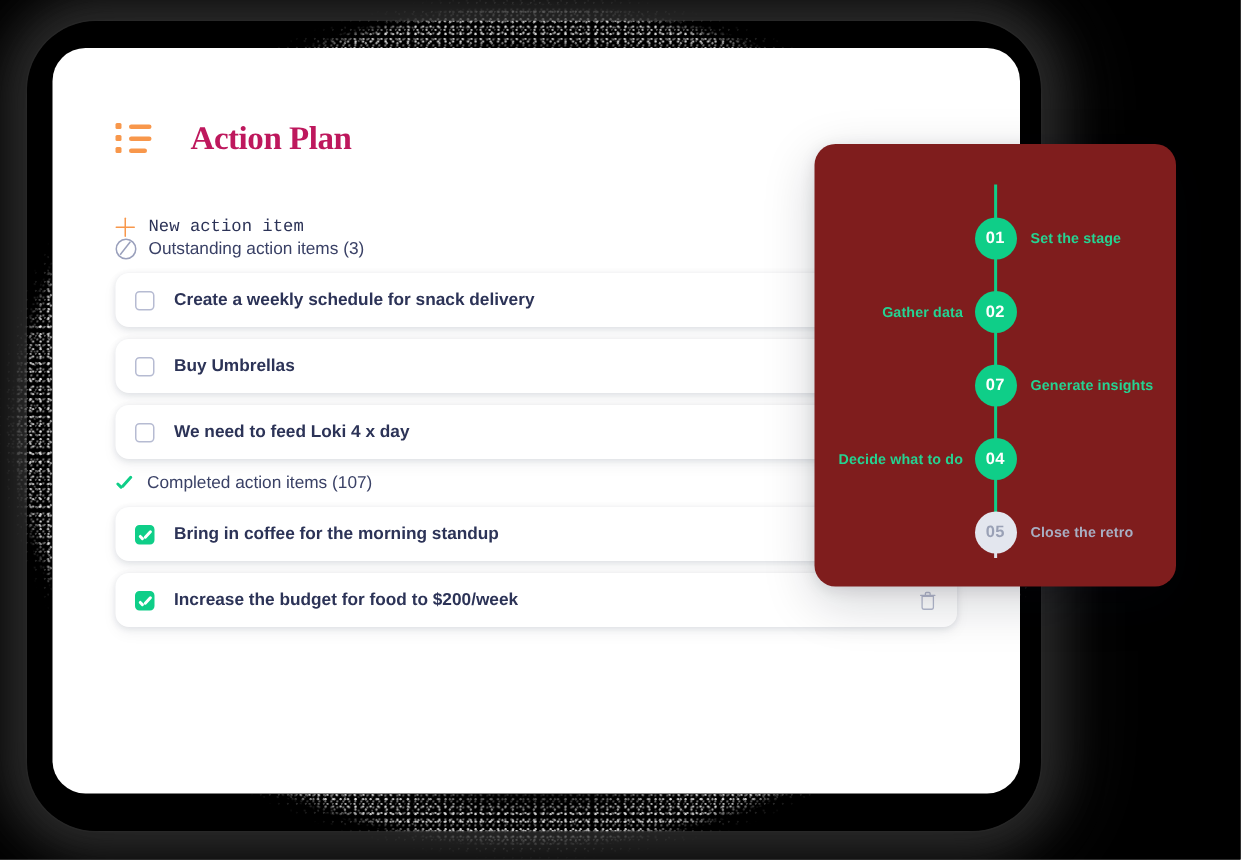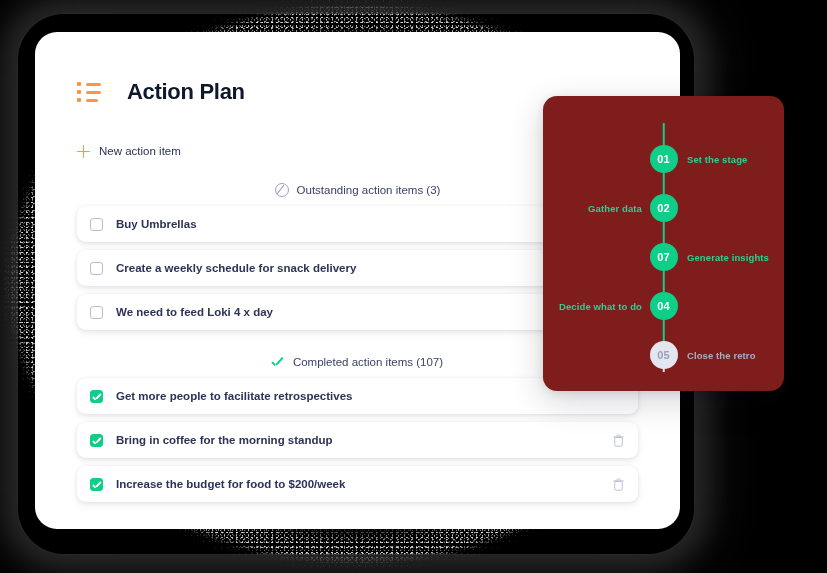--- a/index.html
+++ b/index.html
@@ -125,31 +125,33 @@
     background: #F8974B;
     border-radius: 2px;
   }
   .list-icon .li-row:nth-child(1) .li-bar { width: 15px; }
   .list-icon .li-row:nth-child(2) .li-bar { width: 15px; }
   .list-icon .li-row:nth-child(3) .li-bar { width: 12px; }
 
   #page-title {
     font-size: 22px;
     font-weight: bold;
-    color: #0f172a;
+    color: #be185d;
     letter-spacing: -0.3px;
+    font-family: Liberation Serif, serif;
   }
 
   
   .new-item-row {
     display: flex;
     gap: 9px;
     margin-top: 33px;
     width: max-content;
     cursor: pointer;
+    font-family: Liberation Mono, monospace;
   }
   .plus-icon {
     position: relative;
     width: 13px;
     height: 13px;
     flex: 0 0 auto;
   }
   .plus-icon::before,
   .plus-icon::after {
     content: "";
@@ -162,23 +164,21 @@
   .new-item-label {
     font-size: 11.5px;
     color: #2C3357;
   }
 
   
   .section-head {
     display: flex;
     align-items: center;
     gap: 8px;
-    margin-top: 24px;
     height: 16px;
-    justify-content: center;
   }
   .section-head .sh-label {
     font-size: 11.5px;
     color: #3A4166;
   }
   .pending-icon {
     width: 12px;
     height: 12px;
     border: 1.1px solid #9AA0BC;
     border-radius: 50%;
@@ -381,40 +381,36 @@
       </div>
 
       <div id="sections-container">
           <div class="section-head">
             <span class="pending-icon"></span>
             <span class="sh-label">Outstanding action items (3)</span>
           </div>
           <div class="task-list">
             <div class="task-row">
               <span class="cb unchecked"></span>
-              <span class="task-label">Buy Umbrellas</span>
+              <span class="task-label">Create a weekly schedule for snack  delivery</span>
             </div>
             <div class="task-row">
               <span class="cb unchecked"></span>
-              <span class="task-label">Create a weekly schedule for snack  delivery</span>
+              <span class="task-label">Buy Umbrellas</span>
             </div>
             <div class="task-row">
               <span class="cb unchecked"></span>
               <span class="task-label">We need to feed Loki 4 x day</span>
             </div>
           </div>
           <div class="section-head">
             <span class="check-icon-sm"></span>
             <span class="sh-label">Completed action items (107)</span>
           </div>
           <div class="task-list">
-            <div class="task-row">
-              <span class="cb checked"></span>
-              <span class="task-label">Get more people to facilitate retrospectives</span>
-            </div>
             <div class="task-row">
               <span class="cb checked"></span>
               <span class="task-label">Bring in coffee for the morning standup</span>
               <svg class="trash-icon" viewBox="0 0 14 16">
                 <path d="M2.2 4.2h9.6v9.4a1.6 1.6 0 0 1-1.6 1.6H3.8a1.6 1.6 0 0 1-1.6-1.6z" fill="none" stroke="#A9AEC6" stroke-width="1.1"></path>
                 <path d="M0.9 3.4h12.2" stroke="#A9AEC6" stroke-width="1.1" stroke-linecap="round"></path>
                 <path d="M5 3.2V1.9a.9.9 0 0 1 .9-.9h2.2a.9.9 0 0 1 .9.9v1.3" fill="none" stroke="#A9AEC6" stroke-width="1.1"></path>
               </svg>
             </div>
             <div class="task-row">

